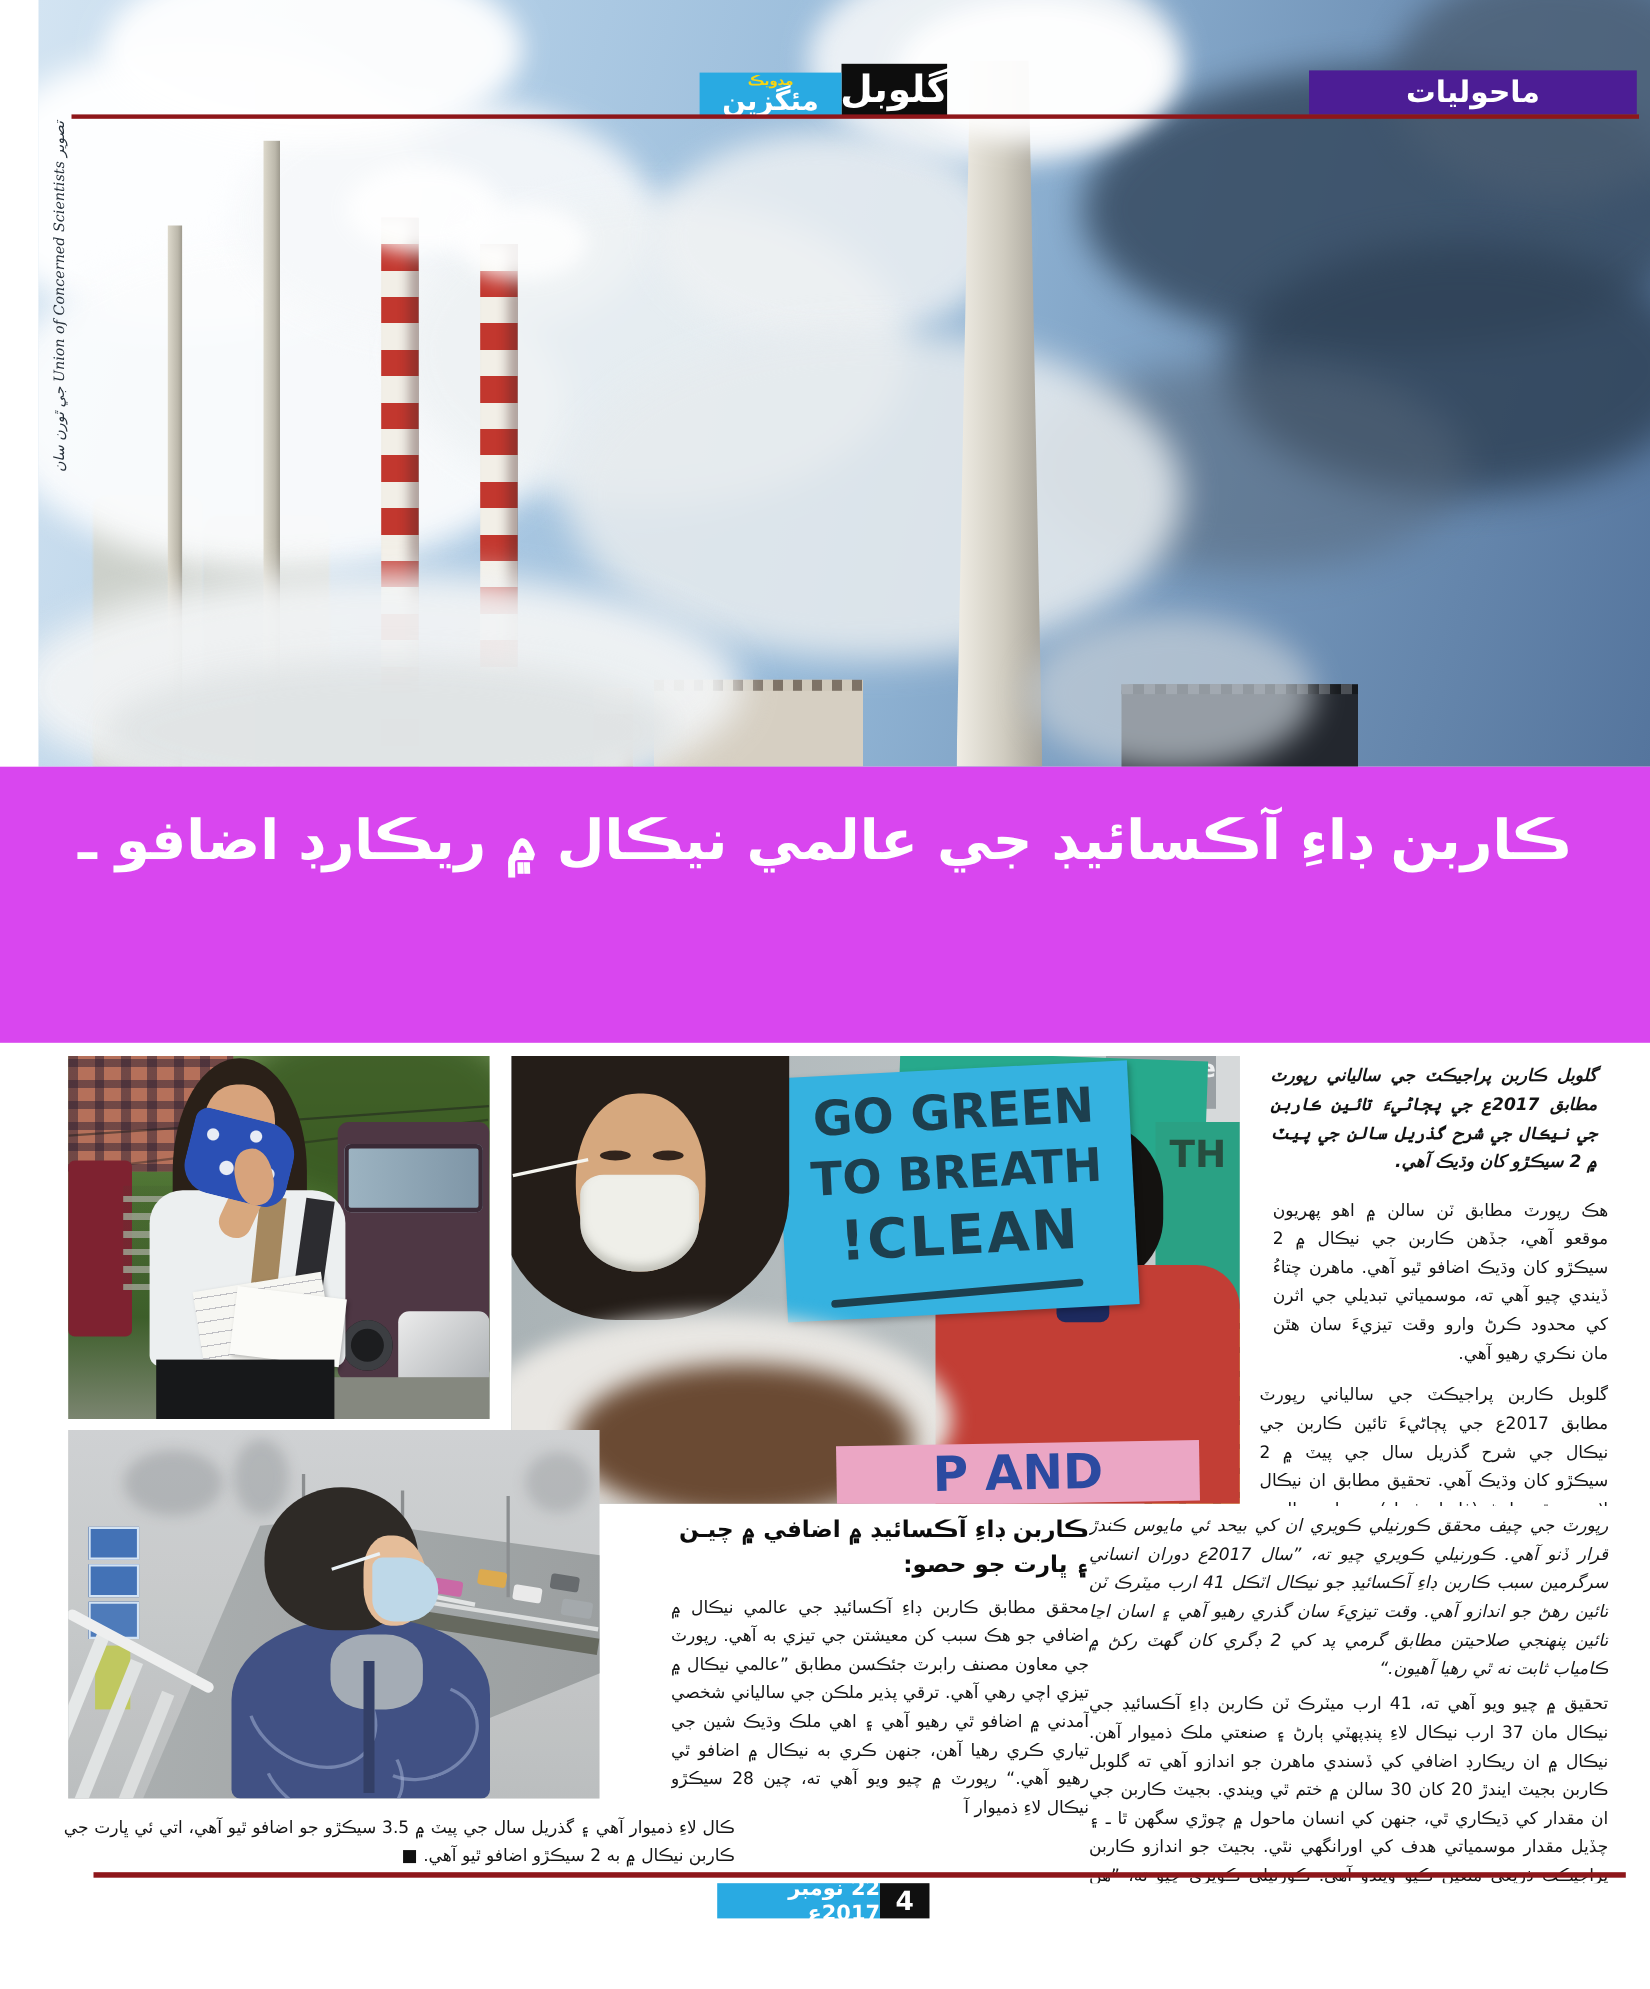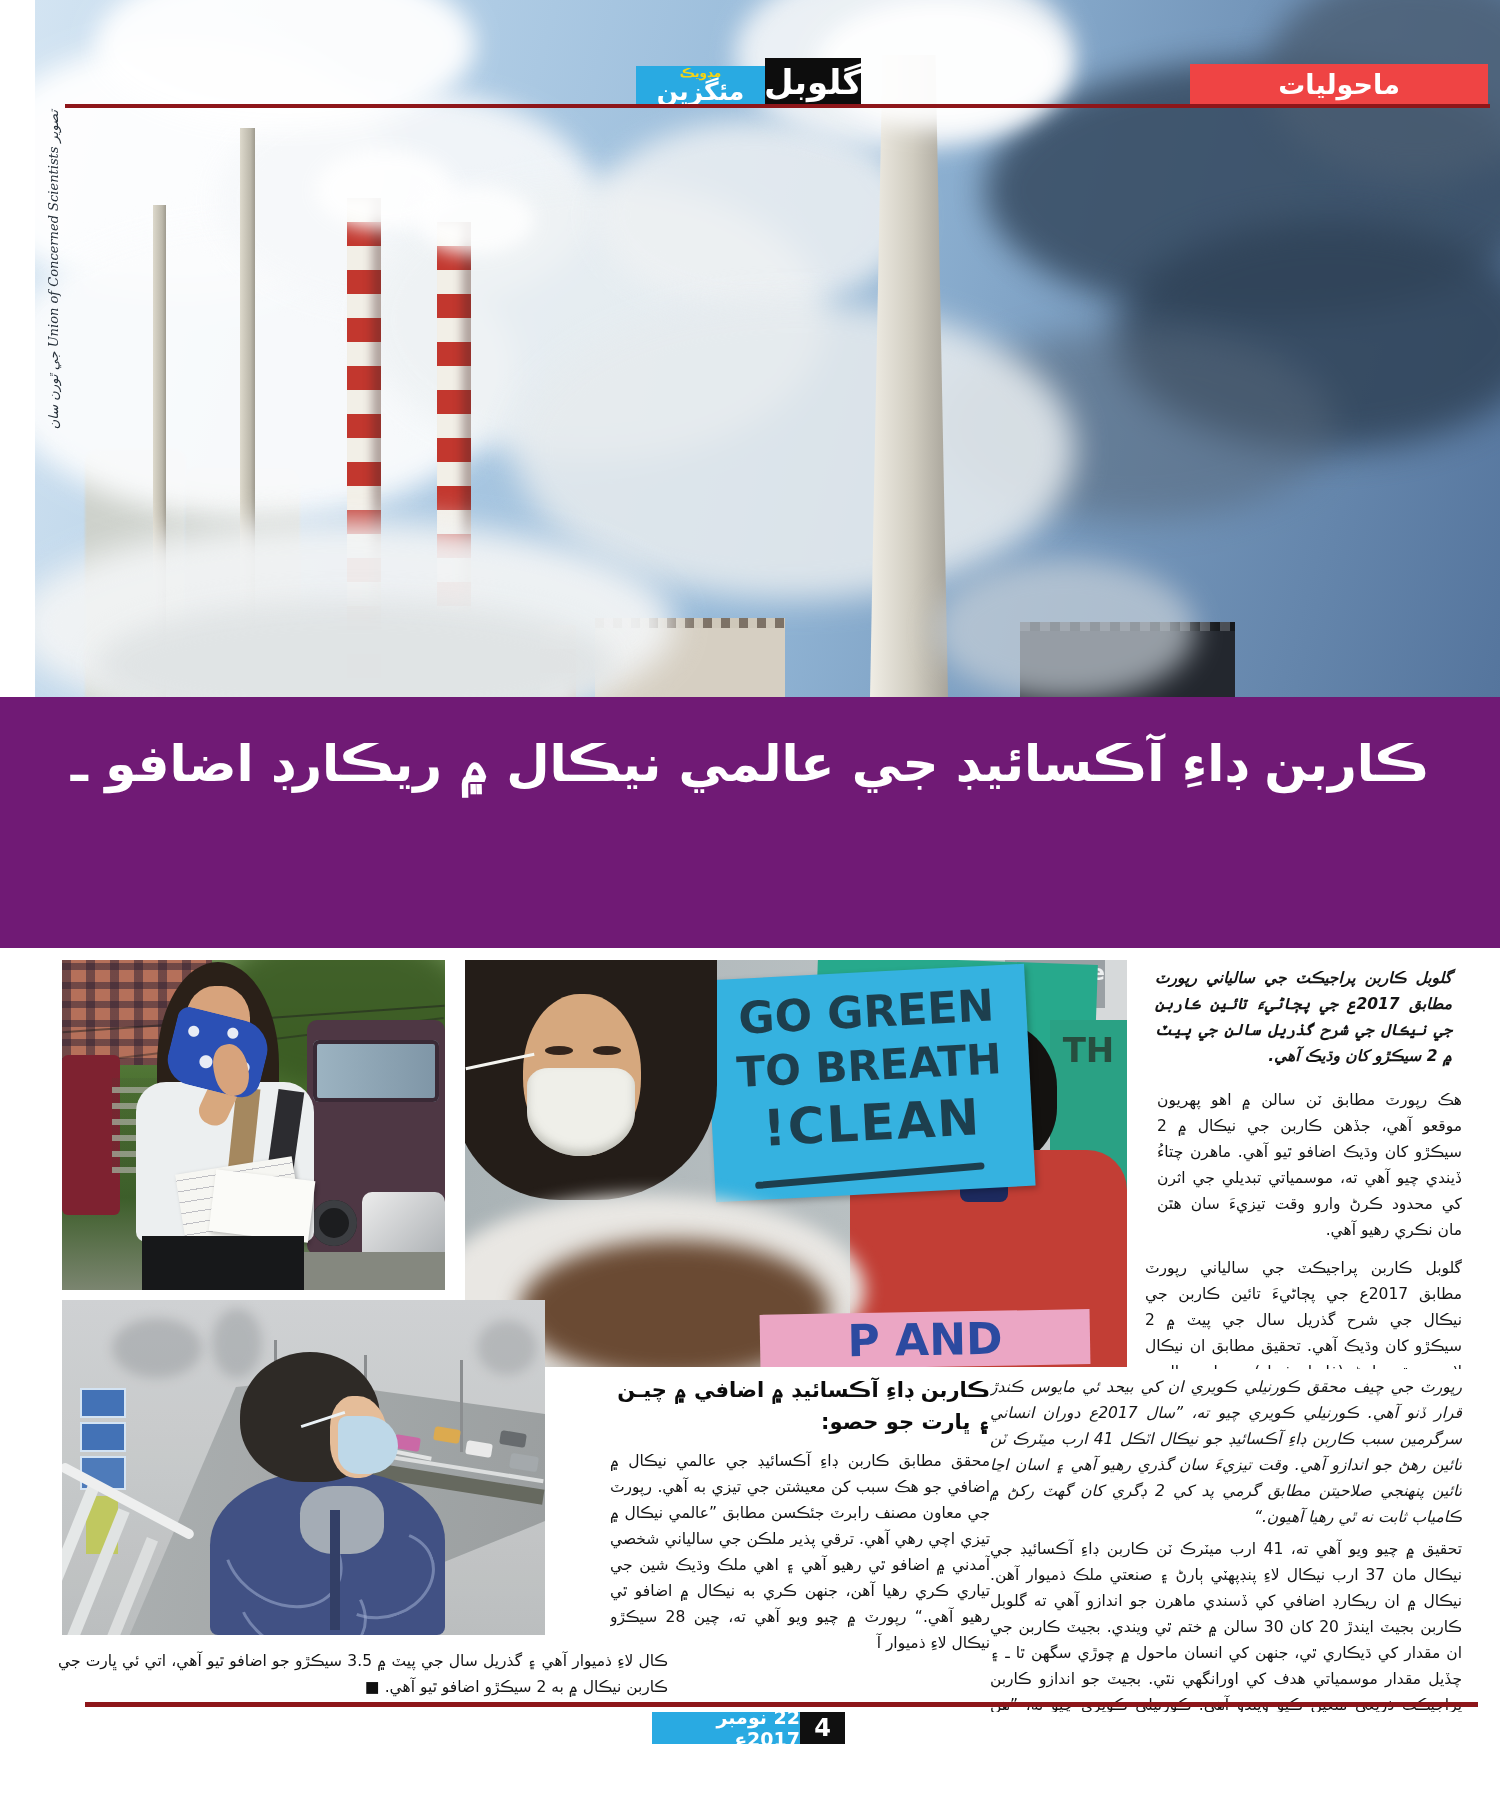--- a/index.html
+++ b/index.html
@@ -67,26 +67,26 @@
 
 <div class="abs credit" style="left:46px;top:545px;width:435px;">تصوير Union of Concerned Scientists جي ٿورن سان</div>
 
 <div class="abs boxlabel" style="left:765px;top:58px;width:96px;height:48px;background:#0d0d0d;font-size:34px;">
   <span>گلوبل</span>
 </div>
 <div class="abs" style="left:636px;top:66px;width:129px;height:40px;background:#29aae2;text-align:center;direction:rtl;">
   <div style="color:#f7d411;font-size:12px;font-weight:bold;line-height:12px;margin-top:1px;">مڊويڪ</div>
   <div style="color:#ffffff;font-size:25px;font-weight:bold;line-height:26px;">مئگزين</div>
 </div>
-<div class="abs boxlabel" style="left:1190px;top:64px;width:298px;height:40px;background:#ef4444;font-size:27px;">
+<div class="abs boxlabel" style="left:1190px;top:64px;width:298px;height:40px;background:#4c1d95;font-size:27px;">
   <span>ماحوليات</span>
 </div>
 <div class="abs" style="left:65px;top:104px;width:1425px;height:4px;background:#8e161a;"></div>
 
-<div class="abs" style="left:0;top:697px;width:1500px;height:251px;background:#701a75;">
+<div class="abs" style="left:0;top:697px;width:1500px;height:251px;background:#d946ef;">
   <div class="headline-line" style="position:absolute;left:0;top:38px;width:100%;font-size:50px;">ڪاربن ڊاءِ آڪسائيڊ جي عالمي نيڪال ۾ ريڪارڊ اضافو ـ</div>
 </div>
 
 <div class="photo" style="left:62px;top:960px;width:383px;height:330px;background:linear-gradient(180deg,#6f8f55 0%,#4a702f 40%,#3d5e2a 72%,#7b8570 100%);">
   <div class="puff" style="left:150px;top:-30px;width:260px;height:160px;background:#36561f;filter:blur(12px);opacity:.8;"></div>
   <div class="abs" style="left:0;top:0;width:150px;height:105px;background:#b5705a;
               background-image:repeating-linear-gradient(90deg,rgba(45,32,50,.5) 0 9px,transparent 9px 24px),repeating-linear-gradient(0deg,rgba(45,32,50,.5) 0 7px,transparent 7px 19px);"></div>
   <div class="abs" style="left:0;top:58px;width:383px;height:2px;background:rgba(30,30,30,.5);transform:rotate(-4deg);"></div>
   <div class="abs" style="left:40px;top:78px;width:343px;height:2px;background:rgba(30,30,30,.4);transform:rotate(-7deg);"></div>
   <div class="abs" style="left:0;top:95px;width:58px;height:160px;background:#7e2230;border-radius:6px;"></div>

